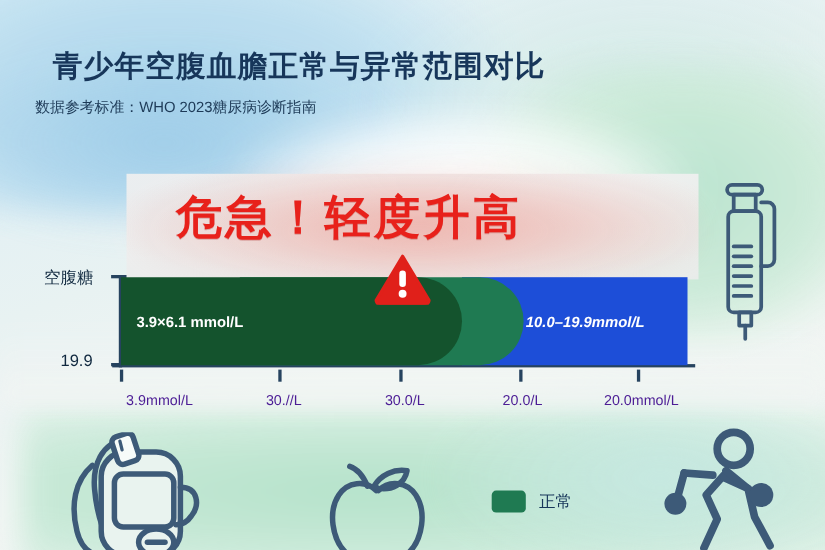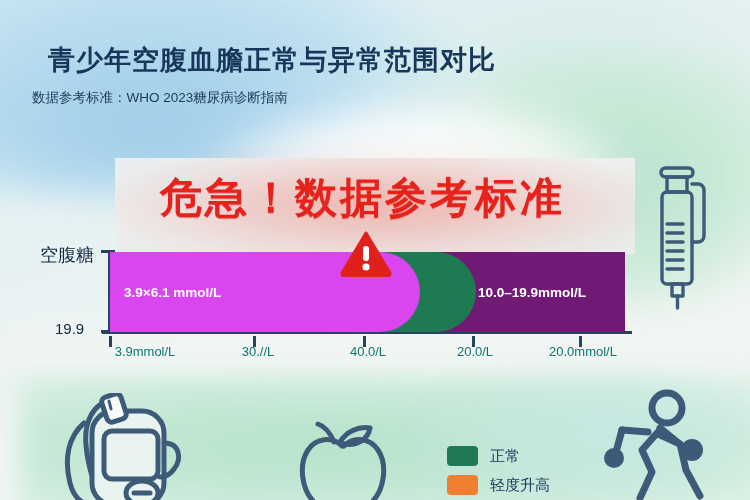--- a/index.html
+++ b/index.html
@@ -47,36 +47,36 @@
 
   
   .alert-text{position:absolute;left:160px;top:170px;font-size:42px;font-weight:bold;
     color:#e8211b;letter-spacing:3px;white-space:nowrap;
     text-shadow:0 1px 0 rgba(160,20,16,.25);}
 
   
   .chart{position:absolute;left:0;top:0;width:750px;height:500px;}
   .axis-y{position:absolute;left:108px;top:250px;width:3px;height:84px;background:#26435f;}
   .axis-x{position:absolute;left:102px;top:331px;width:530px;height:3px;background:#26435f;}
-  .ylab{position:absolute;color:#10283f;font-size:18px;white-space:nowrap;text-align:right;}
+  .ylab{position:absolute;color:#10283f;font-size:15px;white-space:nowrap;text-align:right;}
   .ylab-top{left:40px;top:243px;}
   .ylab-bot{left:55px;top:320px;font-size:15px;text-align:right;}
   .ytick{position:absolute;left:101px;width:14px;height:3px;background:#26435f;}
 
   .bar{position:absolute;top:252px;height:80px;display:flex;align-items:center;
     color:#ffffff;font-size:13.5px;font-weight:bold;box-sizing:border-box;}
-  .seg1{left:110px;width:310px;background:#d946ef;border-radius:0 52px 52px 0;z-index:3;}
+  .seg1{left:110px;width:310px;background:#14532d;border-radius:0 52px 52px 0;z-index:3;}
   .seg1 span{padding-left:14px;}
   .seg2{left:218px;width:258px;background:#1f7a52;border-radius:0 52px 52px 0;z-index:2;}
   .seg2 span{padding-left:84px;}
-  .seg3{left:420px;width:205px;background:#701a75;z-index:1;}
+  .seg3{left:420px;width:205px;background:#1d4ed8;z-index:1;font-style:italic;}
   .seg3 span{padding-left:58px;}
 
   .xtick{position:absolute;top:336px;width:3px;height:11px;background:#26435f;}
-  .xlab{position:absolute;top:344px;font-size:13px;color:#0f766e;white-space:nowrap;
+  .xlab{position:absolute;top:356px;font-size:13px;color:#4c1d95;white-space:nowrap;
     transform:translateX(-50%);}
 
   
   .warn{position:absolute;left:340px;top:231px;width:52px;height:46px;z-index:6;}
 
   
   .legend{position:absolute;left:447px;top:446px;}
   .legend-row{display:flex;align-items:center;margin-bottom:9px;}
   .swatch{width:31px;height:20px;border-radius:4px;margin-right:12px;}
   .legend-label{font-size:15px;font-weight:normal;color:#17365a;white-space:nowrap;}
@@ -103,21 +103,21 @@
   <div class="wash w-botteal"></div>
   <div class="wash w-lightstrip"></div>
 
   <div class="alert-band"></div>
   <div class="alert-band-fade"></div>
   <div class="wash w-pink"></div>
 
   <div class="title">青少年空腹血膽正常与异常范围对比</div>
   <div class="subtitle">数据参考标准：WHO 2023糖尿病诊断指南</div>
 
-  <div class="alert-text">危急！数据参考标准</div>
+  <div class="alert-text">危急！轻度升高</div>
 
   <div class="deco ic-pen">
     <svg width="70" height="150" viewBox="0 0 70 150" fill="none" stroke="#3d5a78" stroke-width="3.4" stroke-linecap="round" stroke-linejoin="round">
       <rect x="16" y="6" width="32" height="9" rx="4.5"></rect>
       <rect x="22" y="15" width="20" height="15"></rect>
       <rect x="17" y="30" width="30" height="92" rx="5"></rect>
       <path d="M47 22 h6 a6 6 0 0 1 6 6 v46 a6 6 0 0 1 -6 6 h-6"></path>
       <line x1="22" y1="62" x2="38" y2="62"></line>
       <line x1="22" y1="71" x2="38" y2="71"></line>
       <line x1="22" y1="80" x2="38" y2="80"></line>
@@ -151,21 +151,21 @@
     <div class="axis-x"></div>
 
     <div class="xtick" style="left:109px"></div>
     <div class="xtick" style="left:253px"></div>
     <div class="xtick" style="left:363px"></div>
     <div class="xtick" style="left:472px"></div>
     <div class="xtick" style="left:579px"></div>
 
     <div class="xlab" style="left:145px">3.9mmol/L</div>
     <div class="xlab" style="left:258px">30.//L</div>
-    <div class="xlab" style="left:368px">40.0/L</div>
+    <div class="xlab" style="left:368px">30.0/L</div>
     <div class="xlab" style="left:475px">20.0/L</div>
     <div class="xlab" style="left:583px">20.0mmol/L</div>
 
     <div class="warn">
       <svg width="52" height="46" viewBox="0 0 52 46">
         <path d="M26 2 L50 42 a4 4 0 0 1 -3.5 4 H5.5 A4 4 0 0 1 2 42 Z" fill="#e0201a" stroke="#e0201a" stroke-width="3" stroke-linejoin="round"></path>
         <rect x="23" y="15" width="6" height="15" rx="3" fill="#ffffff"></rect>
         <circle cx="26" cy="36" r="3.6" fill="#ffffff"></circle>
       </svg>
     </div>
@@ -205,19 +205,15 @@
       <path d="M60 40 L82 58"></path>
       <circle cx="92" cy="62" r="11" fill="#3d5a78" stroke="none"></circle>
     </svg>
   </div>
 
   <div class="legend">
     <div class="legend-row">
       <div class="swatch" style="background:#1f7a52"></div>
       <div class="legend-label">正常</div>
     </div>
-    <div class="legend-row">
-      <div class="swatch" style="background:#f08030"></div>
-      <div class="legend-label">轻度升高</div>
-    </div>
   </div>
 
 </div>
 
 </body></html>

